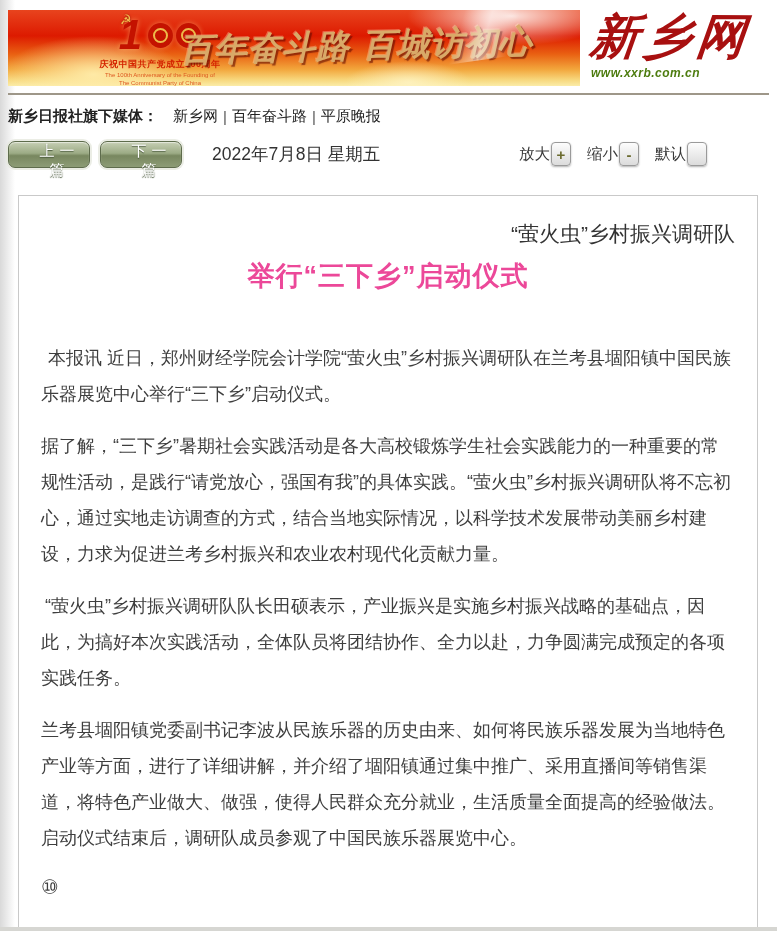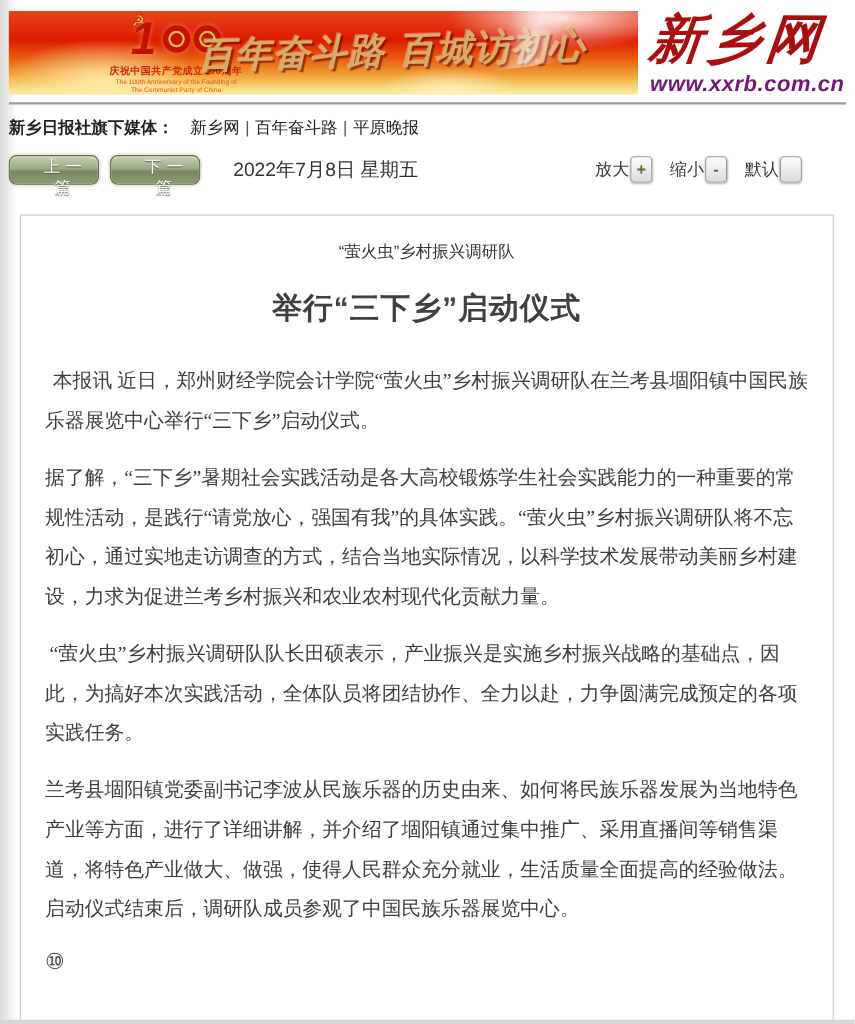--- a/index.html
+++ b/index.html
@@ -64,21 +64,21 @@
     transform: rotate(-1.5deg);
   }
 
   
   .site-logo { position: absolute; right: 6px; top: 6px; width: 180px; z-index: 1; }
   .logo-script {
     font-family: "DejaVu Serif", "Liberation Serif", serif;
     font-style: italic; font-weight: bold; font-size: 48px; line-height: 1.25;
     color: #a81010; letter-spacing: 5px; transform: skewX(-6deg); white-space: nowrap;
   }
-  .logo-url { font-size: 20px; font-weight: bold; font-style: italic; color: #701a75; letter-spacing: 0.5px; }
+  .logo-url { font-size: 12px; font-weight: bold; font-style: italic; color: #4d7c0f; letter-spacing: 0.5px; }
 
   .header-divider {
     position: absolute; top: 93px; left: 8px; width: 761px;
     border-top: 2px solid #9e9789; z-index: 1;
   }
 
   
   .media-bar {
     position: absolute; top: 107px; left: 8px; font-size: 15px; color: #222; z-index: 1;
     display: flex; align-items: center;
@@ -95,41 +95,41 @@
   .nav-btn {
     width: 82px; height: 27px; margin-right: 10px;
     border: 1px solid #5e6c4c; border-radius: 7px;
     background: linear-gradient(180deg, #c6cfb4 0%, #9cab85 45%, #78875f 55%, #8d9c76 100%);
     color: #ffffff; font-size: 15px; letter-spacing: 5px; padding-left: 21px;
     text-shadow: 0 1px 1px #47563a;
     box-shadow: 0 0 0 2px rgba(230,232,222,0.8), inset 0 1px 1px rgba(255,255,255,0.55);
     cursor: pointer; font-family: Liberation Sans, sans-serif;
   }
   .toolbar-date { margin-left: 20px; font-size: 17.5px; font-weight: normal; color: #333; }
-  .size-controls { margin-left: auto; display: flex; align-items: center; margin-right: 40px; }
+  .size-controls { margin-left: auto; display: flex; align-items: center; margin-right: 62px; }
   .size-label { font-size: 15.5px; color: #3a3a3a; }
   .size-btn {
     width: 20px; height: 24px; margin: 0 16px 0 1px;
     border: 1px solid #9a9a9a; border-radius: 4px;
     background: linear-gradient(180deg, #fdfdfd 0%, #e9e9e9 60%, #dcdcdc 100%);
     color: #6b6b2f; font-weight: bold; font-size: 15px; line-height: 1;
     box-shadow: 0 1px 2px rgba(0,0,0,0.3);
     cursor: pointer; font-family: inherit;
   }
   .size-btn.last { margin-right: 0; }
 
   
   .article {
     position: absolute; left: 18px; top: 195px; width: 740px; height: 790px;
     border: 1px solid #c9c9c9; background: #ffffff;
     padding: 24px 22px 0 22px; z-index: 1;
   }
-  .article-subtitle { text-align: center; font-size: 15px; color: #333; }
-  .article-title { text-align: center; font-size: 27px; font-weight: bold; color: #404040; letter-spacing: 1px; margin-top: 23px; }
-  .article-body { margin-top: 30px; font-family: Liberation Serif, serif; }
+  .article-subtitle { text-align: right; font-size: 21px; color: #333; }
+  .article-title { text-align: center; font-size: 27px; font-weight: bold; color: #ec4899; letter-spacing: 1px; margin-top: 10px; }
+  .article-body { margin-top: 46px; }
   .article-body p { font-size: 18px; line-height: 36px; color: #3e3e3e; margin-bottom: 16px; }
   .article-body p:nth-of-type(1) { text-indent: 7px; }
   .article-body p:nth-of-type(3) { text-indent: 4px; }
   .end-mark { font-size: 20px; color: #3e3e3e; line-height: 30px; margin-bottom: 10px; }
   .author { font-size: 18.5px; color: #3e3e3e; line-height: 36px; text-indent: 7px; }
 </style>
 </head>
 <body>
 
 <div class="left-shadow"></div>

